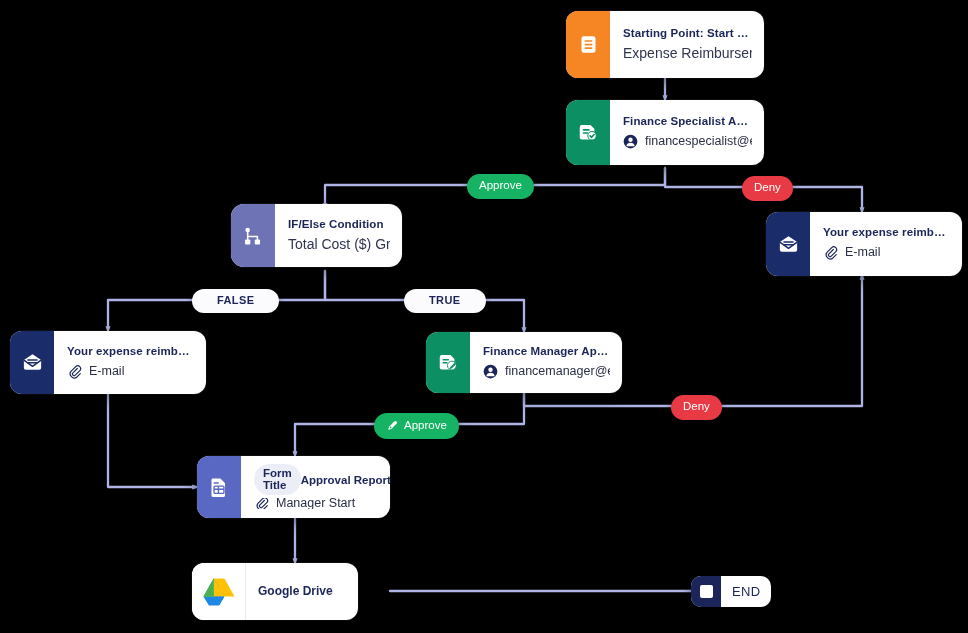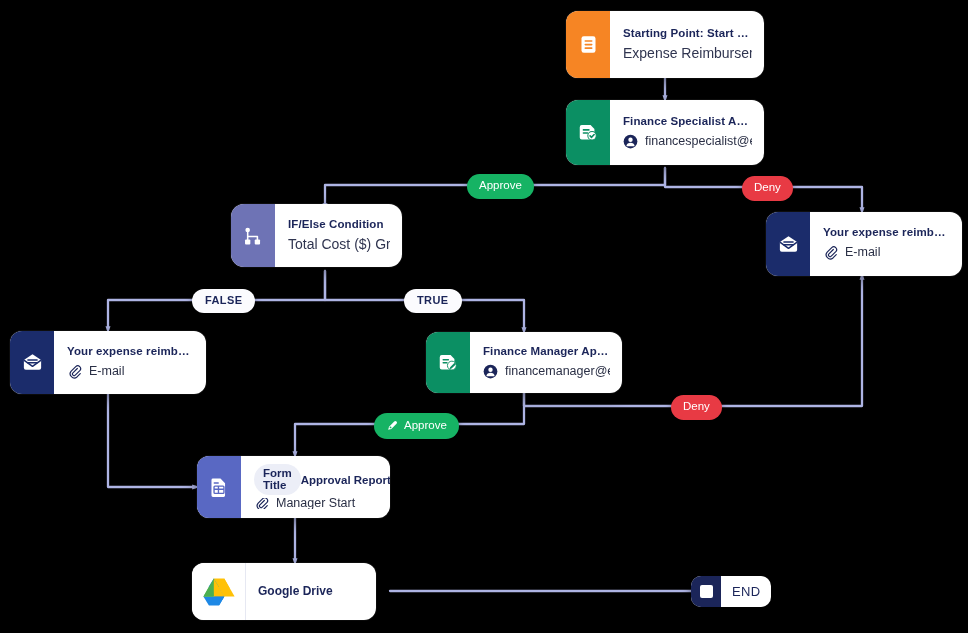--- a/index.html
+++ b/index.html
@@ -47,21 +47,21 @@
   .elabel{
     position:absolute;z-index:7;border-radius:999px;
     font-size:11.5px;line-height:1;display:flex;align-items:center;gap:5px;
     padding:6px 12px 7px;white-space:nowrap;
   }
   .el-green{background:#16B364;color:#fff;font-weight:normal;
             box-shadow:0 2px 6px rgba(0,0,0,.4);}
   .el-red{background:#E83A44;color:#fff;font-weight:normal;
           box-shadow:0 2px 6px rgba(0,0,0,.4);}
   .el-white{background:#fbfbfe;color:#1b2559;font-weight:bold;font-size:11px;
-            letter-spacing:.4px;box-shadow:0 2px 6px rgba(0,0,0,.45);padding:6px 13px 7px;}
+            letter-spacing:.4px;box-shadow:0 2px 6px rgba(0,0,0,.45);padding:6px 25px 7px;}
 
   
   .chip{
     background:#eceef7;color:#1b2559;font-weight:bold;font-size:11.5px;
     border-radius:999px;padding:4px 9px;line-height:1;
   }
   .form-row{display:flex;align-items:center;}
   .form-val{font-size:11.5px;font-weight:bold;color:#1b2559;white-space:nowrap;}
 
   
@@ -261,21 +261,21 @@
         <span class="av">
           <svg width="15" height="15" viewBox="0 0 24 24" fill="none" stroke="#1b2559" stroke-width="1.9" stroke-linecap="round" stroke-linejoin="round">
             <path d="M16.5,7.2l-7,7a2.6,2.6 0 0 0 3.7,3.7l7.3-7.3a4.6,4.6 0 0 0-6.5-6.5l-7.3,7.3a6.6,6.6 0 0 0 9.3,9.3l5.2-5.2"></path>
           </svg>
         </span>
         <span>Manager Start</span>
       </div>
     </div>
   </div>
 
-  <div class="node" style="left:192px;top:563px;width:184px;height:57px;">
+  <div class="node" style="left:192px;top:563px;width:166px;height:57px;">
     <div class="icon-pane pane-white" style="width:53px;flex:0 0 53px;">
       <svg width="32" height="29" viewBox="0 0 48 42">
         <path d="M16.2,1.5L31.8,1.5L47.4,28.6L31.9,28.6Z" fill="#FFC107"></path>
         <path d="M16.2,1.5L31.9,28.6L24.1,41.3L8.3,14.2Z" fill="#1E88E5"></path>
         <path d="M0.6,28.6L16.2,1.5L24.1,14.5L16.3,28.6Z" fill="#4CAF50"></path>
         <path d="M0.6,28.6H31.9L24.1,41.3H8.4Z" fill="#1E88E5"></path>
         <path d="M16.2,1.5L24.1,14.6L31.9,28.6H16.3Z" fill="#FFC107"></path>
         <path d="M0.7,28.7l7.8-13.9l7.8,13.9z" fill="#4CAF50"></path>
         <path d="M8.5,42L16.3,28.7h15.6L24.1,42z" fill="#1E88E5"></path>
         <path d="M31.9,28.7L24.1,14.8L31.9,1.6l7.8,13.9z" fill="#FFC107"></path>

